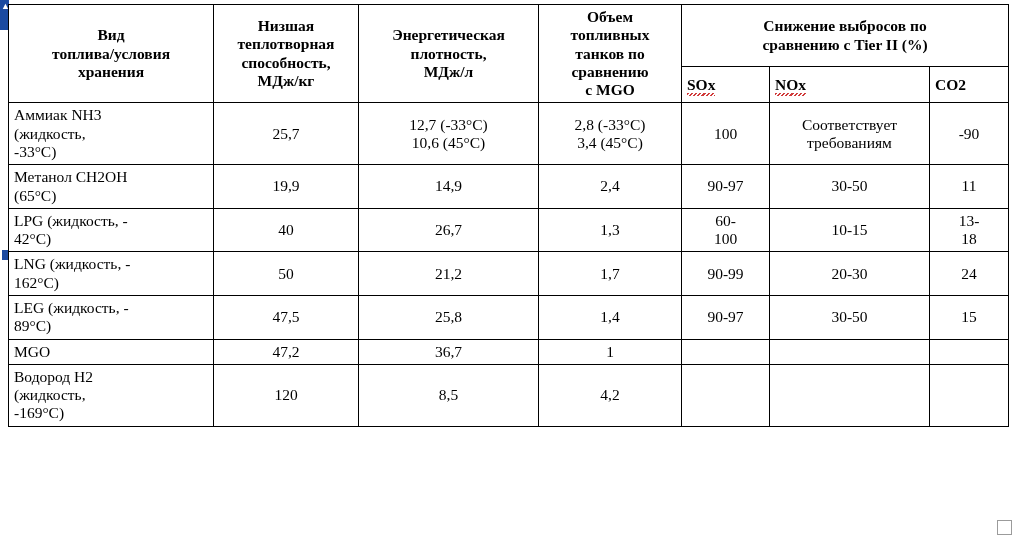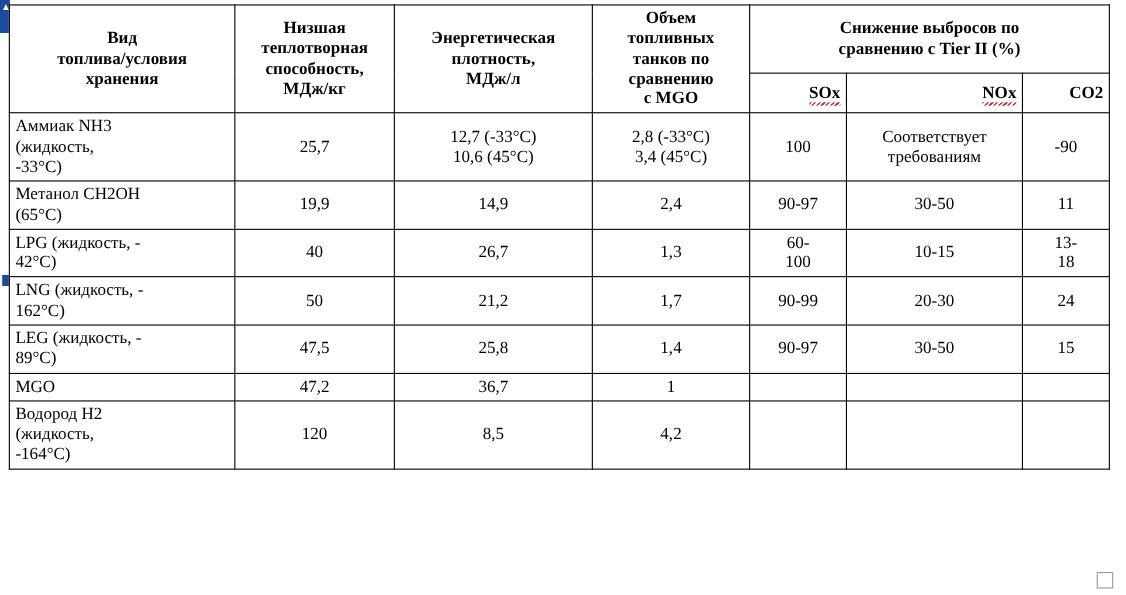--- a/index.html
+++ b/index.html
@@ -43,21 +43,21 @@
     line-height: 1.18;
   }
   
   .hdr {
     text-align: center;
     font-weight: bold;
     font-size: 15.5px;
     line-height: 1.2;
   }
   .hdr-sub {
-    text-align: right;
+    text-align: left;
     font-weight: bold;
     font-size: 15px;
   }
   
   .cell-name {
     text-align: left;
     font-weight: normal;
     font-size: 15px;
     line-height: 1.22;
     padding-left: 7px;
@@ -241,21 +241,21 @@
           <td class="cell-num">47,2</td>
           <td class="cell-num">36,7</td>
           <td class="cell-num">1</td>
           <td class="cell-num-sm cell-empty"></td>
           <td class="cell-num-sm cell-empty"></td>
           <td class="cell-num cell-empty"></td>
         </tr>
         <tr>
           <td class="cell-name two-line">Водород H2
 (жидкость,
--164°C)</td>
+-169°C)</td>
           <td class="cell-num">120</td>
           <td class="cell-num">8,5</td>
           <td class="cell-num">4,2</td>
           <td class="cell-num-sm cell-empty"></td>
           <td class="cell-num-sm cell-empty"></td>
           <td class="cell-num cell-empty"></td>
         </tr>
       </tbody>
     </table>
   </div>

